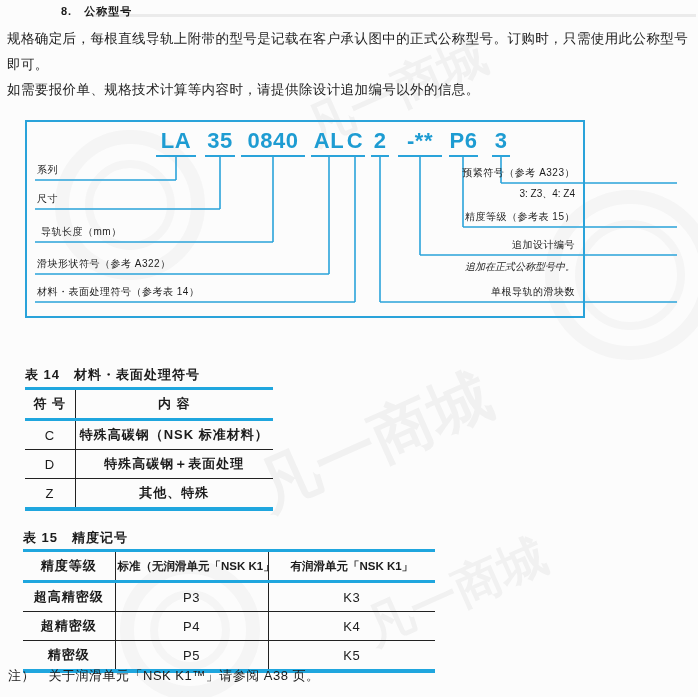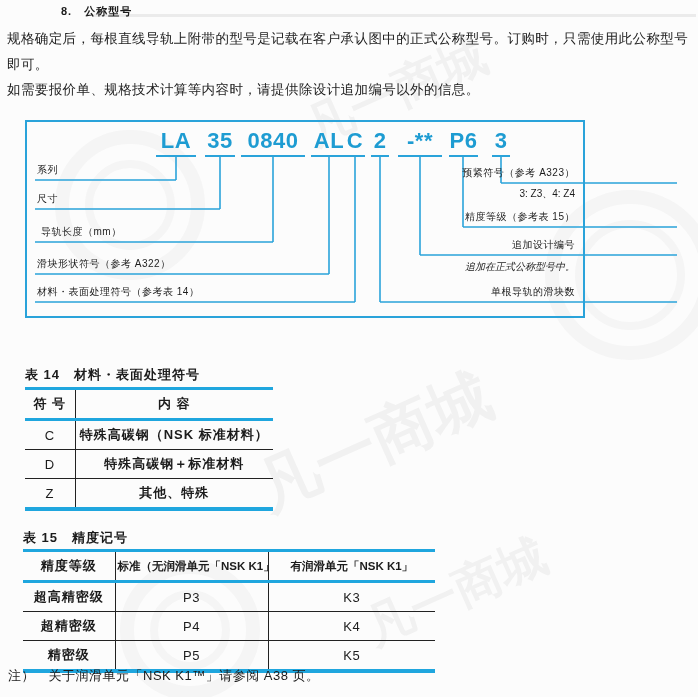--- a/index.html
+++ b/index.html
@@ -150,21 +150,21 @@
         <th>内 容</th>
       </tr>
     </thead>
     <tbody>
       <tr>
         <td>C</td>
         <td class="lbl">特殊高碳钢（NSK 标准材料）</td>
       </tr>
       <tr>
         <td>D</td>
-        <td class="lbl">特殊高碳钢＋标准材料</td>
+        <td class="lbl">特殊高碳钢＋表面处理</td>
       </tr>
       <tr>
         <td>Z</td>
         <td class="lbl">其他、特殊</td>
       </tr>
     </tbody>
   </table>
 
   <div class="tbl-title" style="left:23px;top:529px;width:412px;">表 15　精度记号</div>
   <table class="tbl" style="left:23px;top:549px;width:412px;">

